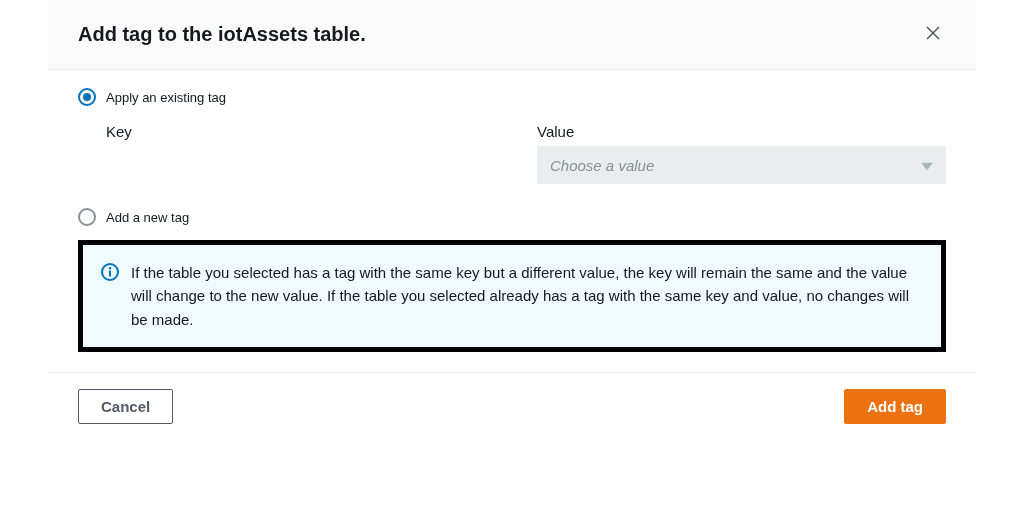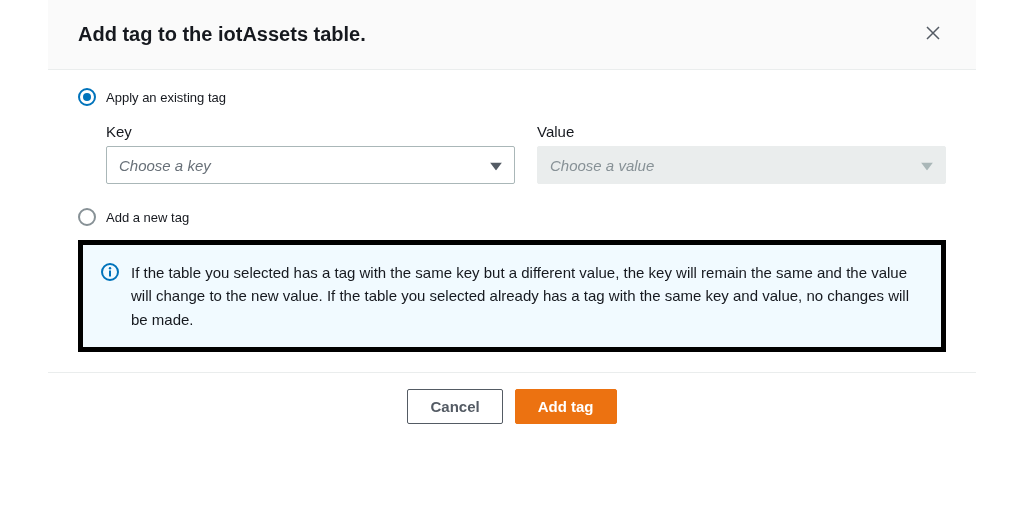--- a/index.html
+++ b/index.html
@@ -145,21 +145,21 @@
       width: 18px;
       height: 18px;
     }
     .info-text {
       font-size: 15px;
       line-height: 1.55;
       color: #16191f;
     }
     .modal-footer {
       display: flex;
-      justify-content: center;
+      justify-content: space-between;
       gap: 12px;
       padding: 16px 30px 18px;
       border-top: 1px solid #eaeded;
     }
     .btn {
       font-size: 15px;
       font-weight: 700;
       padding: 8px 22px;
       border-radius: 2px;
       cursor: pointer;
@@ -198,28 +198,20 @@
       <div class="radio-row">
         <span class="radio selected">
           <span class="dot"></span>
         </span>
         <span class="radio-label">Apply an existing tag</span>
       </div>
 
       <div class="field-row">
         <div class="field">
           <label class="field-label">Key</label>
-          <div class="select">
-            <span>Choose a key</span>
-            <span class="select-caret">
-              <svg viewBox="0 0 12 8">
-                  <path d="M0 0 L6 8 L12 0 Z"></path>
-                </svg>
-            </span>
-          </div>
         </div>
         <div class="field">
           <label class="field-label">Value</label>
           <div class="select disabled">
             <span>Choose a value</span>
             <span class="select-caret">
               <svg viewBox="0 0 12 8">
                   <path d="M0 0 L6 8 L12 0 Z"></path>
                 </svg>
             </span>

